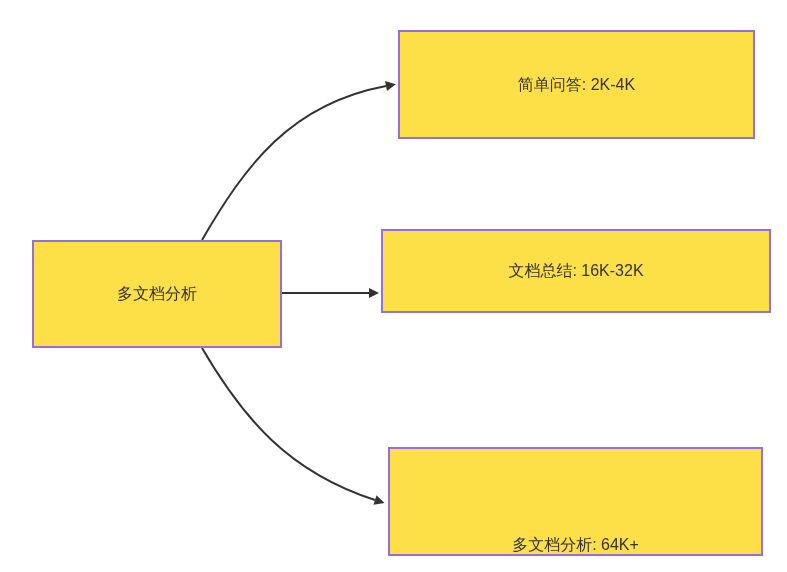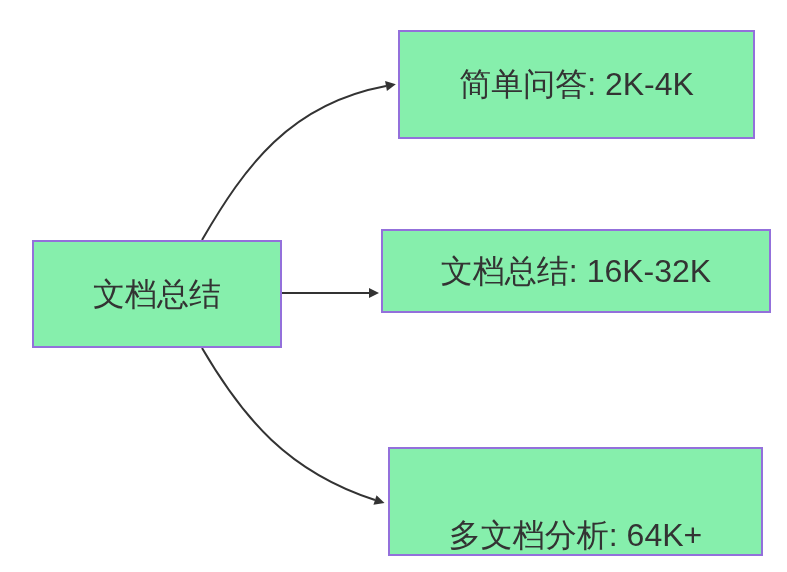--- a/index.html
+++ b/index.html
@@ -24,24 +24,24 @@
     pointer-events: none;
   }
   .edge-path {
     fill: none;
     stroke: #333333;
     stroke-width: 2px;
   }
   .node {
     position: absolute;
     box-sizing: border-box;
-    background: #86efac;
+    background: #fde047;
     border: 2px solid #9370DB;
     color: #333333;
-    font-size: 32px;
+    font-size: 16px;
     line-height: 1.2;
     display: flex;
     align-items: center;
     justify-content: center;
     text-align: center;
     white-space: nowrap;
   }
   .node-task-type   { left: 32px;  top: 240px; width: 250px; height: 108px; }
   .node-simple-qa   { left: 398px; top: 30px;  width: 357px; height: 109px; }
   .node-doc-summary { left: 381px; top: 229px; width: 390px; height: 84px; }
@@ -57,21 +57,21 @@
       <marker id="arrowhead" viewBox="0 0 10 10" refX="0" refY="5" markerWidth="12" markerHeight="10" markerUnits="userSpaceOnUse" orient="auto">
         <path d="M0,0 L10,5 L0,10 z" fill="#333333"></path>
       </marker>
     </defs>
     <path class="edge-path" d="M202,240 C245,166 290,104 386,86" marker-end="url(#arrowhead)"></path>
     <path class="edge-path" d="M281,293 L369,293" marker-end="url(#arrowhead)"></path>
     <path class="edge-path" d="M202,348 C243,418 288,472 375,500" marker-end="url(#arrowhead)"></path>
   </svg>
 
   <div class="node node-task-type">
-    <span>文档总结</span>
+    <span>多文档分析</span>
   </div>
 
   <div class="node node-simple-qa">
     <span>简单问答: 2K-4K</span>
   </div>
 
   <div class="node node-doc-summary">
     <span>文档总结: 16K-32K</span>
   </div>
 

